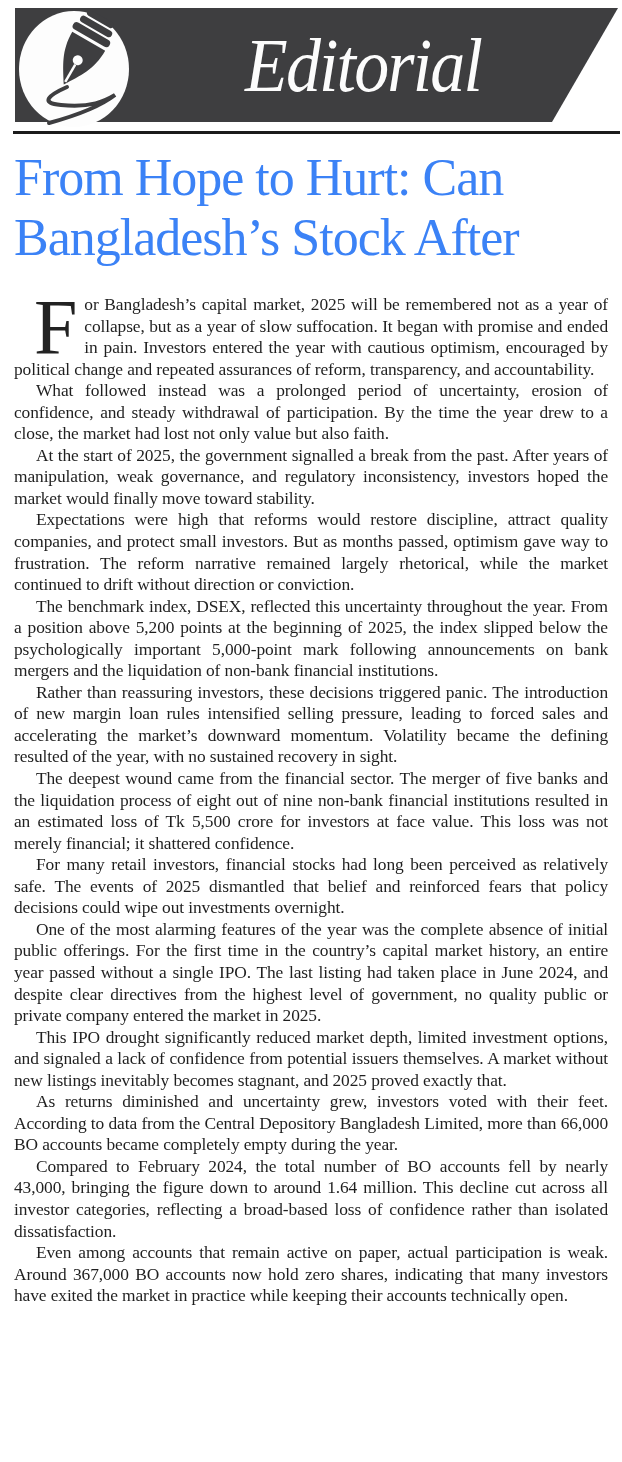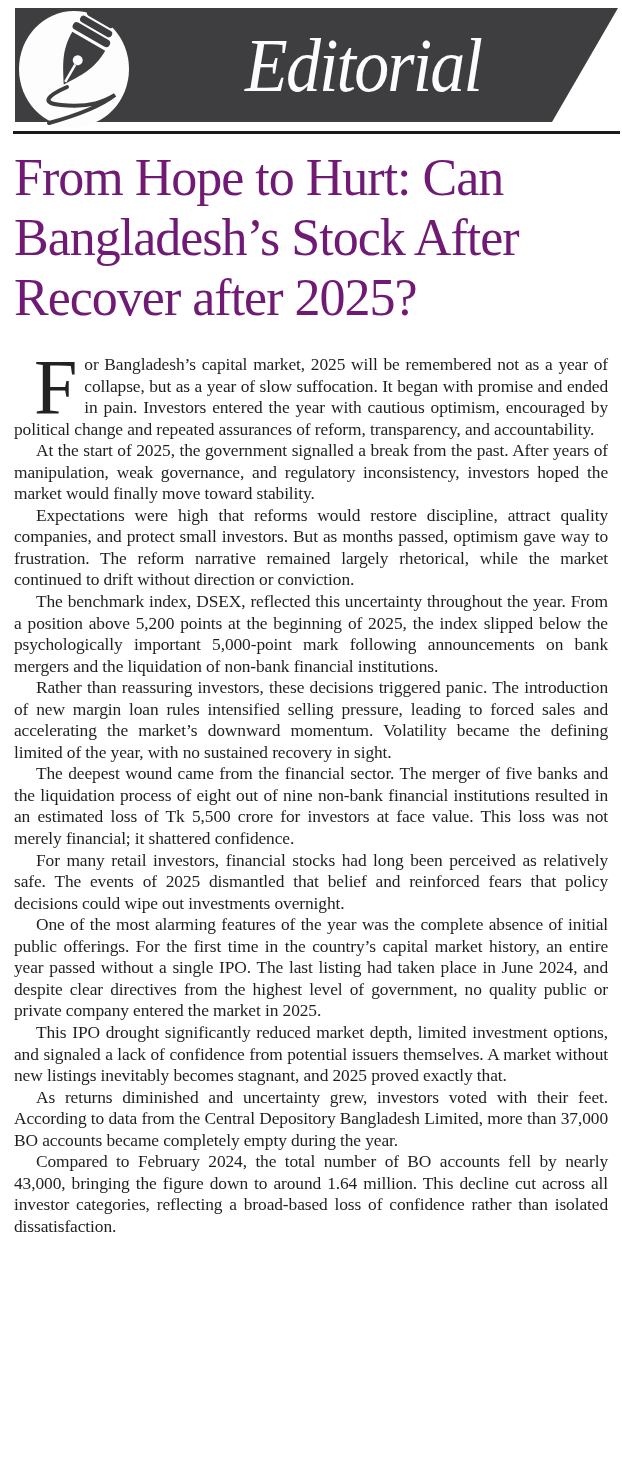--- a/index.html
+++ b/index.html
@@ -27,21 +27,21 @@
     font-family:"Liberation Serif", serif;
   }
   .divider {
     position:absolute; left:13px; top:131px; width:607px; height:3px;
     background:#1b1b1b;
   }
 
   
   .headline {
     margin:148px 12px 0 14px; padding:0; font-weight:normal;
-    font-size:52px; line-height:60px; letter-spacing:-1px; color:#701a75;
+    font-size:52px; line-height:60px; letter-spacing:-1px; color:#3b82f6;
   }
   .headline .hl { display:block; white-space:nowrap; }
 
   
   .copy {
     margin:26px 14px 0 14px;
     font-size:17.4px; line-height:21.55px; color:#1f1f1f;
     text-align:justify; letter-spacing:-0.1px;
     hyphens:auto; -webkit-hyphens:auto;
   }
@@ -73,30 +73,31 @@
     </svg>
   </div>
 
   <div class="banner-label">Editorial</div>
 
   <div class="divider"></div>
 
   <h1 class="headline">
     <span class="hl">From Hope to Hurt: Can</span>
     <span class="hl">Bangladesh’s Stock After</span>
-    <span class="hl">Recover after 2025?</span>
   </h1>
 
   <div class="copy">
     <p class="first"><span class="dropcap">F</span><span>or Bangladesh’s capital market, 2025 will be remembered not as a year of collapse, but as a year of slow suffocation. It began with promise and ended in pain. Investors entered the year with cautious optimism, encouraged by political change and repeated assurances of reform, transparency, and accountability.</span></p>
+    <p>What followed instead was a prolonged period of uncertainty, erosion of confidence, and steady withdrawal of participation. By the time the year drew to a close, the market had lost not only value but also faith.</p>
     <p>At the start of 2025, the government signalled a break from the past. After years of manipulation, weak governance, and regulatory inconsistency, investors hoped the market would finally move toward stability.</p>
     <p>Expectations were high that reforms would restore discipline, attract quality companies, and protect small investors. But as months passed, optimism gave way to frustration. The reform narrative remained largely rhetorical, while the market continued to drift without direction or conviction.</p>
     <p>The benchmark index, DSEX, reflected this uncertainty throughout the year. From a position above 5,200 points at the beginning of 2025, the index slipped below the psychologically important 5,000-point mark following announcements on bank mergers and the liquidation of non-bank financial institutions.</p>
-    <p>Rather than reassuring investors, these decisions triggered panic. The introduction of new margin loan rules intensified selling pressure, leading to forced sales and accelerating the market’s downward momentum. Volatility became the defining limited of the year, with no sustained recovery in sight.</p>
+    <p>Rather than reassuring investors, these decisions triggered panic. The introduction of new margin loan rules intensified selling pressure, leading to forced sales and accelerating the market’s downward momentum. Volatility became the defining resulted of the year, with no sustained recovery in sight.</p>
     <p>The deepest wound came from the financial sector. The merger of five banks and the liquidation process of eight out of nine non-bank financial institutions resulted in an estimated loss of Tk 5,500 crore for investors at face value. This loss was not merely financial; it shattered confidence.</p>
     <p>For many retail investors, financial stocks had long been perceived as relatively safe. The events of 2025 dismantled that belief and reinforced fears that policy decisions could wipe out investments overnight.</p>
     <p>One of the most alarming features of the year was the complete absence of initial public offerings. For the first time in the country’s capital market history, an entire year passed without a single IPO. The last listing had taken place in June 2024, and despite clear directives from the highest level of government, no quality public or private company entered the market in 2025.</p>
     <p>This IPO drought significantly reduced market depth, limited investment options, and signaled a lack of confidence from potential issuers themselves. A market without new listings inevitably becomes stagnant, and 2025 proved exactly that.</p>
-    <p>As returns diminished and uncertainty grew, investors voted with their feet. According to data from the Central Depository Bangladesh Limited, more than 37,000 BO accounts became completely empty during the year.</p>
+    <p>As returns diminished and uncertainty grew, investors voted with their feet. According to data from the Central Depository Bangladesh Limited, more than 66,000 BO accounts became completely empty during the year.</p>
     <p>Compared to February 2024, the total number of BO accounts fell by nearly 43,000, bringing the figure down to around 1.64 million. This decline cut across all investor categories, reflecting a broad-based loss of confidence rather than isolated dissatisfaction.</p>
+    <p>Even among accounts that remain active on paper, actual participation is weak. Around 367,000 BO accounts now hold zero shares, indicating that many investors have exited the market in practice while keeping their accounts technically open.</p>
   </div>
 
 </div>
 
 </body></html>

